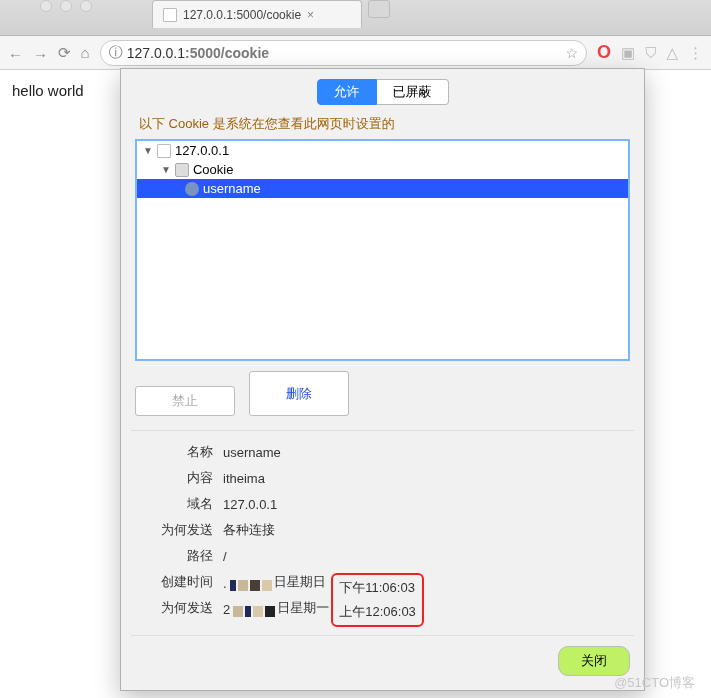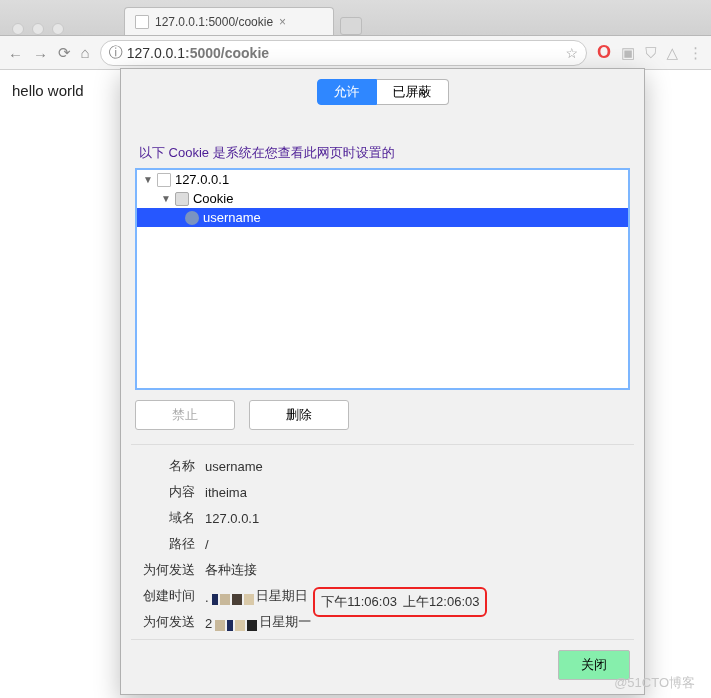--- a/index.html
+++ b/index.html
@@ -1,60 +1,60 @@
 <!DOCTYPE html>
 <html><head>
 <meta charset="utf-8">
 <style>
 * { box-sizing: border-box; margin: 0; padding: 0; }
 body { font-family: -apple-system, "Helvetica Neue", Arial, sans-serif; font-size: 13px; background: #fff; width: 711px; height: 698px; overflow: hidden; position: relative; }
-.chrome-top { height: 36px; background: linear-gradient(#dcdcdc, #d1d1d1); display: flex; align-items: flex-end; border-bottom: 1px solid #b8b8b8; }
+.chrome-top { height: 36px; background: linear-gradient(#dcdcdc, #d1d1d1); display: flex; align-items: flex-start; border-bottom: 1px solid #b8b8b8; padding-left: 28px; }
 .traffic { display: flex; gap: 8px; padding-left: 12px; }
 .dot { width: 12px; height: 12px; border-radius: 50%; background: #e6e6e6; border: 1px solid #c8c8c8; }
 .tab { margin-left: 60px; background: #f5f5f5; height: 28px; border-radius: 4px 4px 0 0; display: flex; align-items: center; padding: 0 10px; gap: 6px; border: 1px solid #bcbcbc; border-bottom: none; font-size: 12px; color: #444; min-width: 210px; }
 .tab-close { color: #888; }
 .newtab { width: 22px; height: 18px; background: #d8d8d8; margin-left: 6px; border: 1px solid #bcbcbc; border-radius: 3px; }
 .toolbar { height: 34px; background: #f5f5f5; border-bottom: 1px solid #d0d0d0; display: flex; align-items: center; padding: 0 8px; gap: 10px; }
 .nav-ic { color: #888; font-size: 15px; }
 .urlbar { flex: 1; height: 26px; border: 1px solid #ccc; border-radius: 13px; display: flex; align-items: center; padding: 0 8px; background: #fff; font-size: 14px; color: #333; }
 .urlbar .info { color: #7a7a7a; margin-right: 4px; }
 .urlbar .rest { color: #7a7a7a; font-weight: bold; }
 .tb-icons { display: flex; gap: 10px; align-items: center; color: #bbb; font-size: 15px; }
 .opera { color: #e44; font-weight: bold; font-size: 18px; }
 .content { position: relative; padding: 12px; }
 .ptext { font-size: 15px; color: #222; }
 .dialog { position: absolute; left: 120px; top: 68px; width: 525px; background: #f1f1f1; border: 1px solid #b0b0b0; box-shadow: 0 8px 24px rgba(0,0,0,.25); }
 .seg { display: flex; justify-content: center; gap: 0; padding: 10px 0 6px; }
 .seg button { border: 1px solid #b8b8b8; background: #fff; padding: 3px 16px; font-size: 13px; }
 .seg button.active { background: #2f87ff; color: #fff; border-color: #2f87ff; }
 .seg button:first-child { border-radius: 4px 0 0 4px; }
 .seg button:last-child { border-radius: 0 4px 4px 0; border-left: none; }
-.caption { padding: 4px 18px 6px; font-size: 13px; color: #4c1d95; margin-top: 29px; }
+.caption { padding: 4px 18px 6px; font-size: 13px; color: #a16207; }
 .tree-box { margin: 0 14px; background: #fff; border: 2px solid #7cb6ff; height: 222px; overflow: auto; font-size: 13px; }
 .tr-row { padding: 2px 6px; display: flex; align-items: center; gap: 4px; }
 .tr-row.selected { background: #2657ff; color: #fff; }
 .tw { color: #666; font-size: 10px; }
 .docic, .fldic, .ckic { display: inline-block; width: 14px; height: 14px; }
 .docic { border: 1px solid #bbb; background: #fff; border-radius: 1px; }
 .fldic { background: #ddd; border: 1px solid #aaa; border-radius: 2px; }
 .ckic { background: #7a93c1; border-radius: 50%; }
 .btnrow { padding: 10px 14px 14px; display: flex; gap: 14px; }
-.btnrow button { border: 1px solid #bcbcbc; background: #fff; padding: 5px 0; width: 100px; font-size: 13px; color: #000000; border-radius: 3px; }
-.btnrow button.disabled { color: #aaa; }
+.btnrow button { border: 1px solid #bcbcbc; background: #fff; padding: 5px 0; width: 100px; font-size: 13px; color: #1d4ed8; border-radius: 3px; }
+.btnrow button.disabled { color: #aaa; margin-top: 15px; }
 .sep { height: 1px; background: #ddd; margin: 0 10px; }
-.details { padding: 12px 4px 8px; font-size: 13px; color: #333; }
+.details { padding: 12px 22px 8px; font-size: 13px; color: #333; }
 .drow { display: flex; margin-bottom: 8px; align-items: center; }
 .dlbl { width: 70px; text-align: right; margin-right: 10px; color: #333; }
 .censor { display: inline-flex; gap: 2px; margin-right: 2px; }
 .censor span { display: inline-block; height: 11px; }
 .b1{width:6px;background:#1d2a5a;} .b2{width:10px;background:#c8b89a;} .b3{width:10px;background:#4a3f36;} .b4{width:10px;background:#d9c9a8;}
-.redbox { border: 2px solid #e22; border-radius: 6px; padding: 4px 6px; display: inline-flex; flex-direction: row; gap: 6px; margin-left: 2px; }
+.redbox { border: 2px solid #e22; border-radius: 6px; padding: 4px 6px; display: inline-flex; flex-direction: column; gap: 6px; margin-left: 2px; }
 .tline { display: flex; align-items: flex-end; }
 .footer { padding: 10px 14px 14px; display: flex; justify-content: flex-end; }
-.footer button { border: 1px solid #bcbcbc; background: #86efac; padding: 5px 22px; font-size: 13px; border-radius: 2px; font-family: Liberation Mono, monospace; }
+.footer button { border: 1px solid #bcbcbc; background: #bef264; padding: 5px 22px; font-size: 13px; border-radius: 10px; font-family: Liberation Mono, monospace; }
 .watermark { position: absolute; right: 16px; bottom: 6px; color: #c6c6c6; font-size: 13px; }
 </style>
 </head>
 <body>
 
 <div class="chrome-top">
   <div class="traffic">
     <div class="dot"></div>
     <div class="dot"></div>
     <div class="dot"></div>
@@ -126,26 +126,26 @@
       </div>
     <div class="drow">
         <div class="dlbl">内容</div>
         <div>itheima</div>
       </div>
     <div class="drow">
         <div class="dlbl">域名</div>
         <div>127.0.0.1</div>
       </div>
     <div class="drow">
+        <div class="dlbl">为何发送</div>
+        <div>各种连接</div>
+      </div>
+    <div class="drow">
         <div class="dlbl">路径</div>
         <div>/</div>
-      </div>
-    <div class="drow">
-        <div class="dlbl">为何发送</div>
-        <div>各种连接</div>
       </div>
     <div style="display:flex;align-items:flex-start">
       <div>
         <div class="drow tline">
             <div class="dlbl">创建时间</div>
             <span style="margin-right:3px">.</span>
             <span class="censor">
               <span class="b1"></span>
               <span class="b2"></span>
               <span class="b3"></span>

